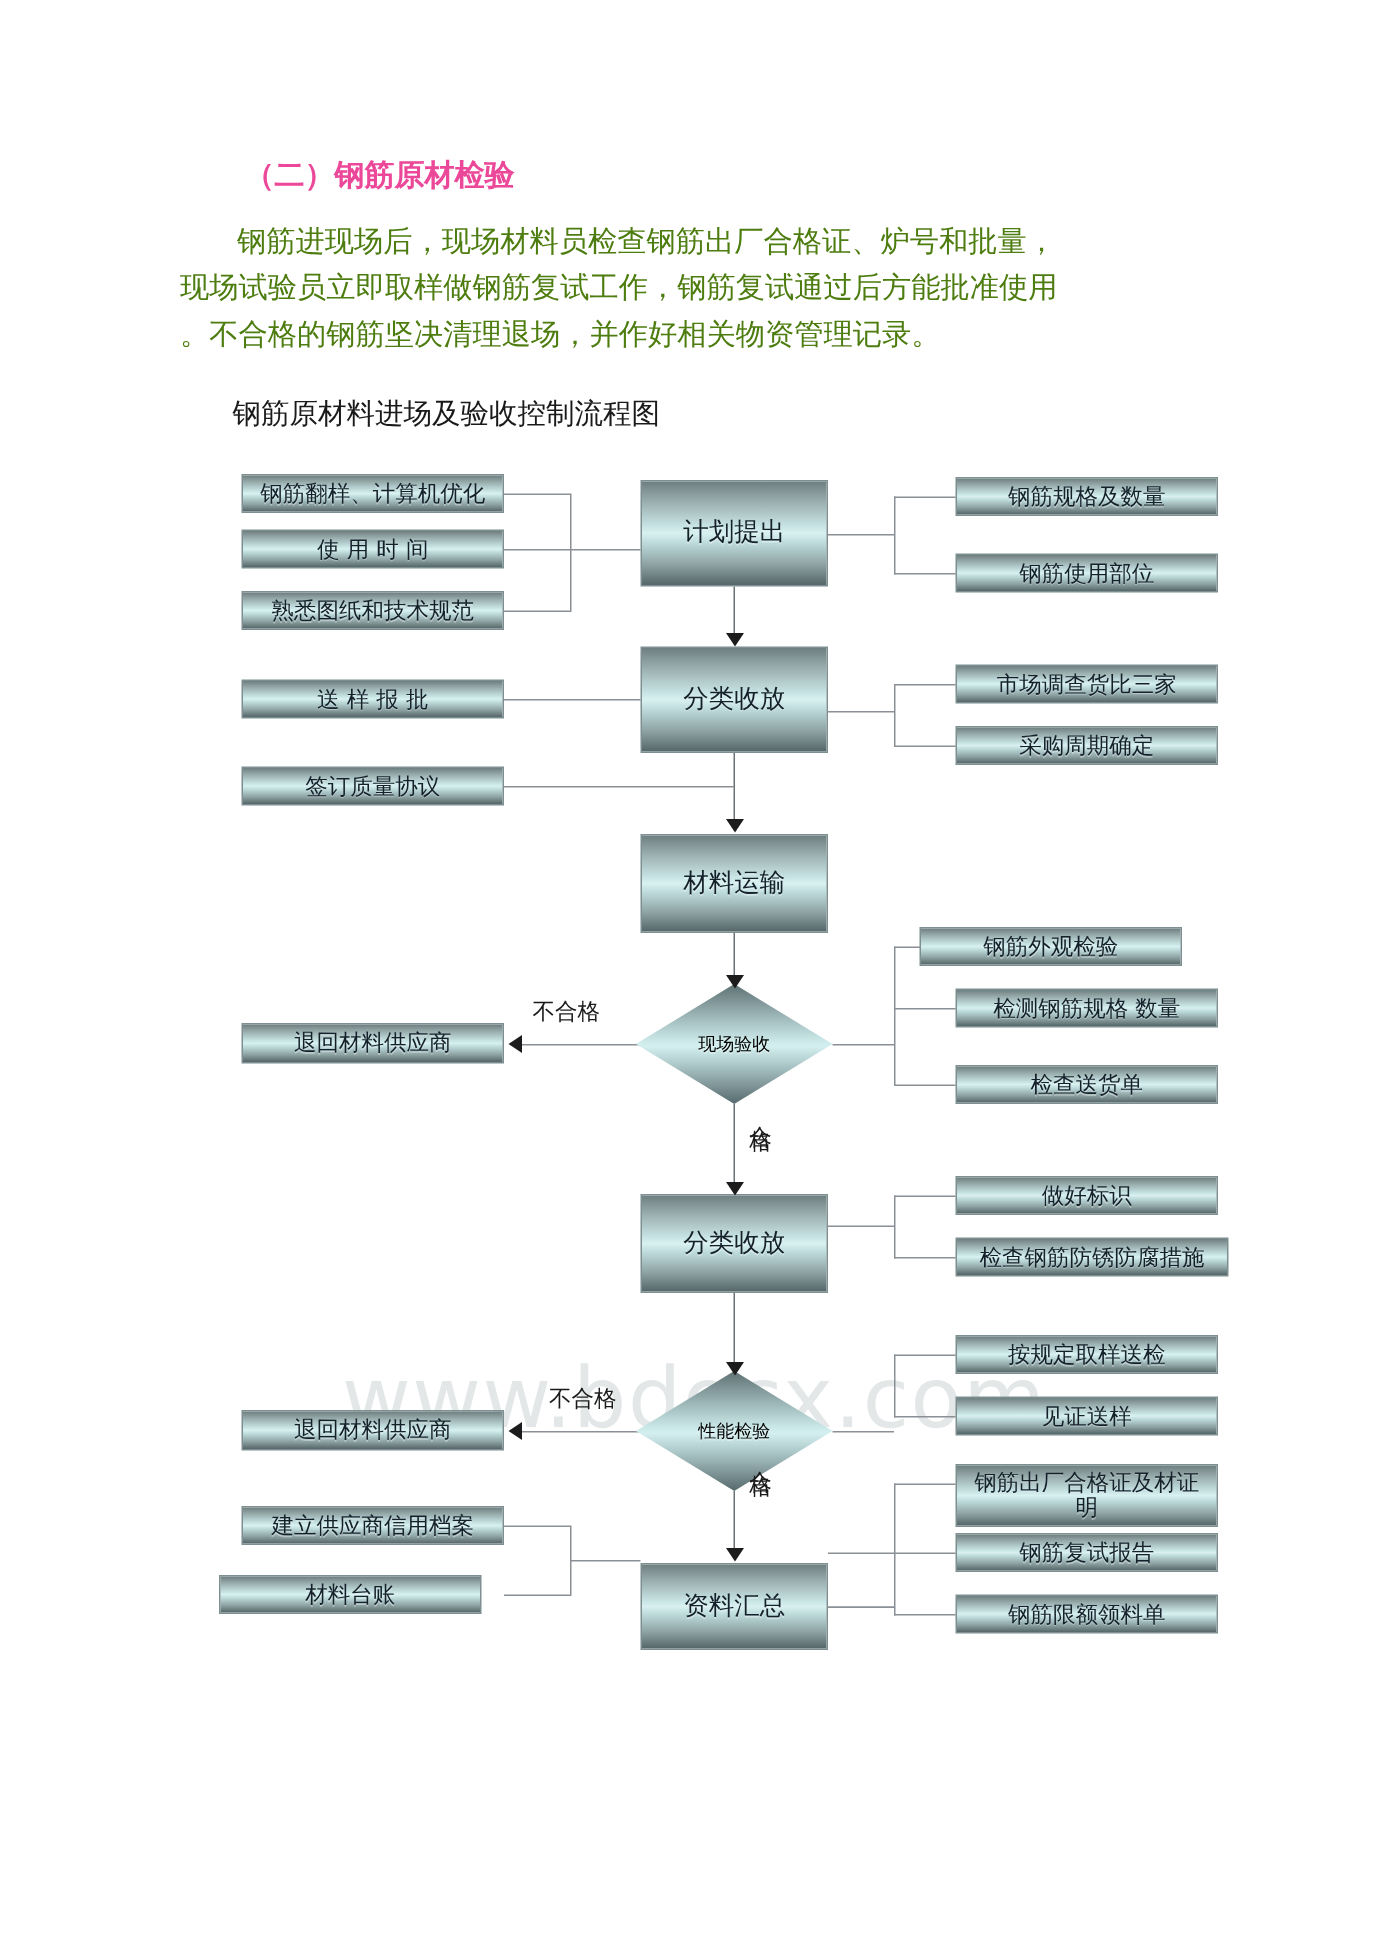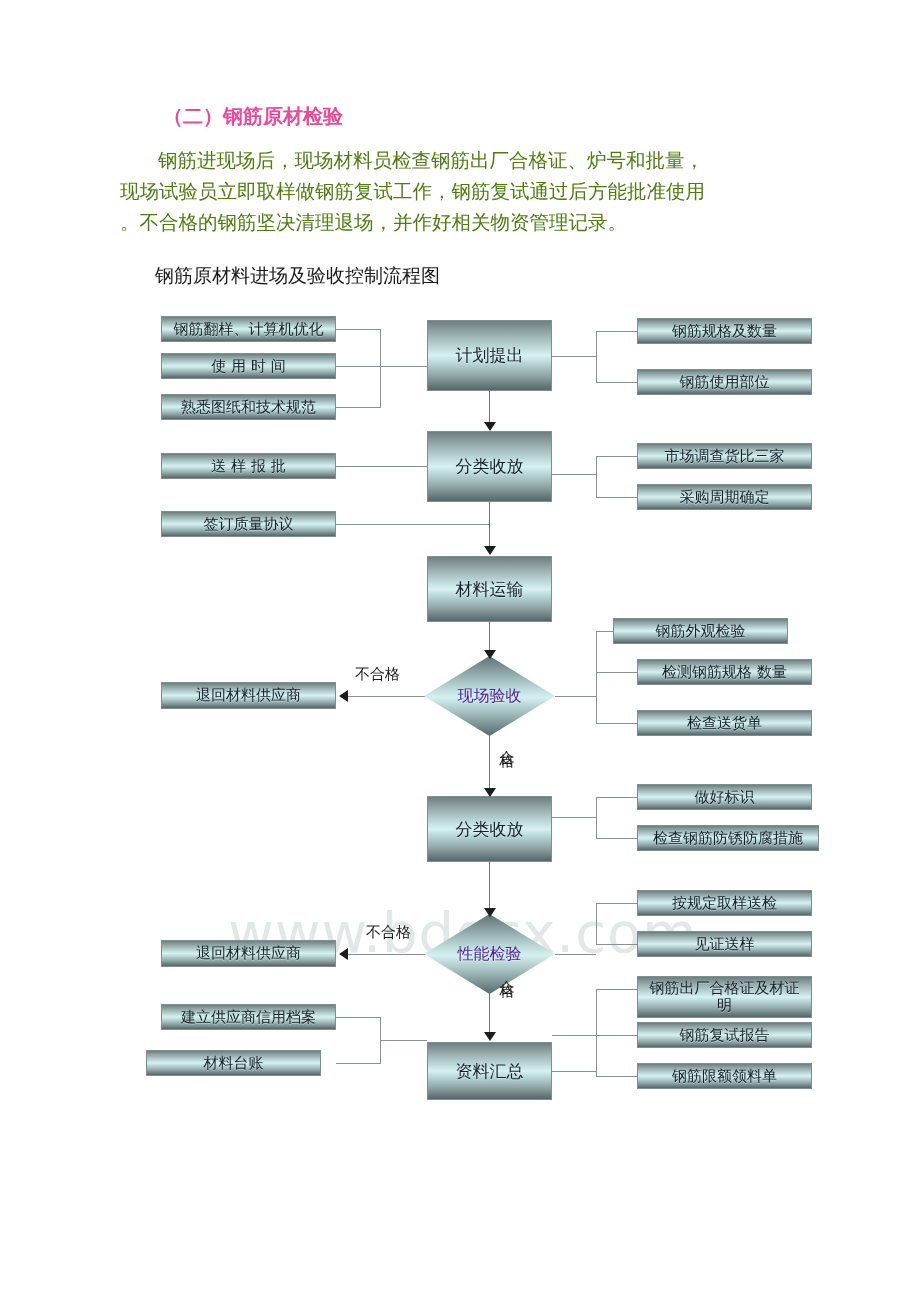--- a/index.html
+++ b/index.html
@@ -86,21 +86,21 @@
         #cdeaea 48%,
         #d4efef 52%,
         #aac6c7 68%,
         #81979a 84%,
         #566a6d 100%);
     clip-path:polygon(50% 0%,100% 50%,50% 100%,0% 50%);
   }
   .diamond .dlabel{
     position:relative;z-index:2;
     font-family:"DejaVu Serif","Liberation Serif",serif;
-    font-size:16px;color:#4c1d95;white-space:nowrap;
+    font-size:12px;color:#000000;white-space:nowrap;
     text-shadow:0 1px 0 rgba(255,255,255,0.35);
   }
 
   
   .hline{position:absolute;height:1px;background:#8a9096;z-index:2;}
   .vline{position:absolute;width:1px;background:#8a9096;z-index:2;}
   .aline{position:absolute;width:1px;background:#6b7276;z-index:2;}
 
   .arrow-down{
     position:absolute;z-index:4;width:0;height:0;

